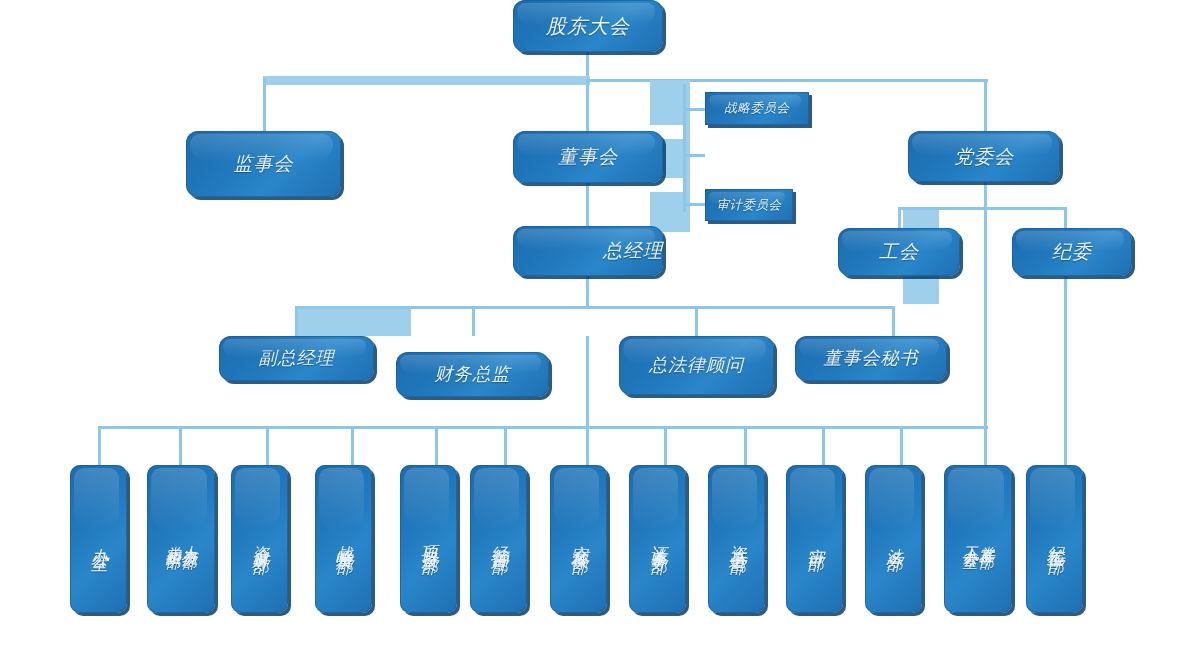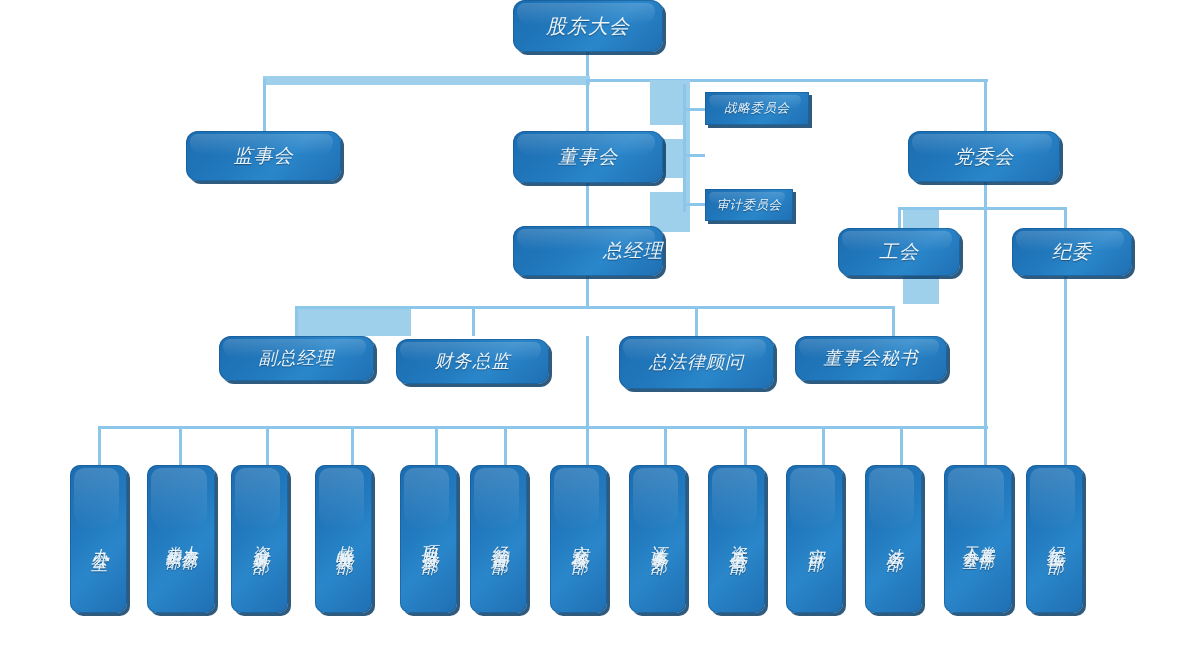--- a/index.html
+++ b/index.html
@@ -113,21 +113,21 @@
   <div class="ln" style="left:664px;top:426px;width:3px;height:39px;"></div>
   <div class="ln" style="left:744px;top:426px;width:3px;height:39px;"></div>
   <div class="ln" style="left:822px;top:426px;width:3px;height:39px;"></div>
   <div class="ln" style="left:900px;top:426px;width:3px;height:39px;"></div>
 
   <div class="node lv1" style="left:513px;top:0px;width:150px;height:52px;">
     <span class="hl"></span>
       <span class="lbl">股东大会</span>
   </div>
 
-  <div class="node lv2" style="left:186px;top:131px;width:155px;height:50px;">
+  <div class="node lv2" style="left:186px;top:131px;width:155px;height:66px;">
     <span class="hl"></span>
       <span class="lbl">监事会</span>
   </div>
 
   <div class="node lv2" style="left:513px;top:131px;width:150px;height:52px;">
     <span class="hl"></span>
       <span class="lbl">董事会</span>
   </div>
 
   <div class="node lv2" style="left:908px;top:131px;width:152px;height:51px;">
@@ -156,25 +156,25 @@
 
   <div class="node lv2" style="left:1012px;top:228px;width:120px;height:48px;">
     <span class="hl"></span>
       <span class="lbl">纪委</span>
   </div>
 
   <div class="node lv3" style="left:219px;top:336px;width:155px;height:45px;">
     <span class="hl"></span>
       <span class="lbl">副总经理</span>
   </div>
-  <div class="node lv3" style="left:396px;top:339px;width:153px;height:45px;">
+  <div class="node lv3" style="left:396px;top:352px;width:153px;height:45px;">
     <span class="hl"></span>
       <span class="lbl">财务总监</span>
   </div>
-  <div class="node lv3" style="left:619px;top:336px;width:155px;height:53px;">
+  <div class="node lv3" style="left:619px;top:336px;width:155px;height:59px;">
     <span class="hl"></span>
       <span class="lbl">总法律顾问</span>
   </div>
   <div class="node lv3" style="left:795px;top:336px;width:152px;height:45px;">
     <span class="hl"></span>
       <span class="lbl">董事会秘书</span>
   </div>
 
   <div id="dept-layer">
       <div class="node dept" style="left: 70px; top: 465px; width: 57px; height: 148px;">

